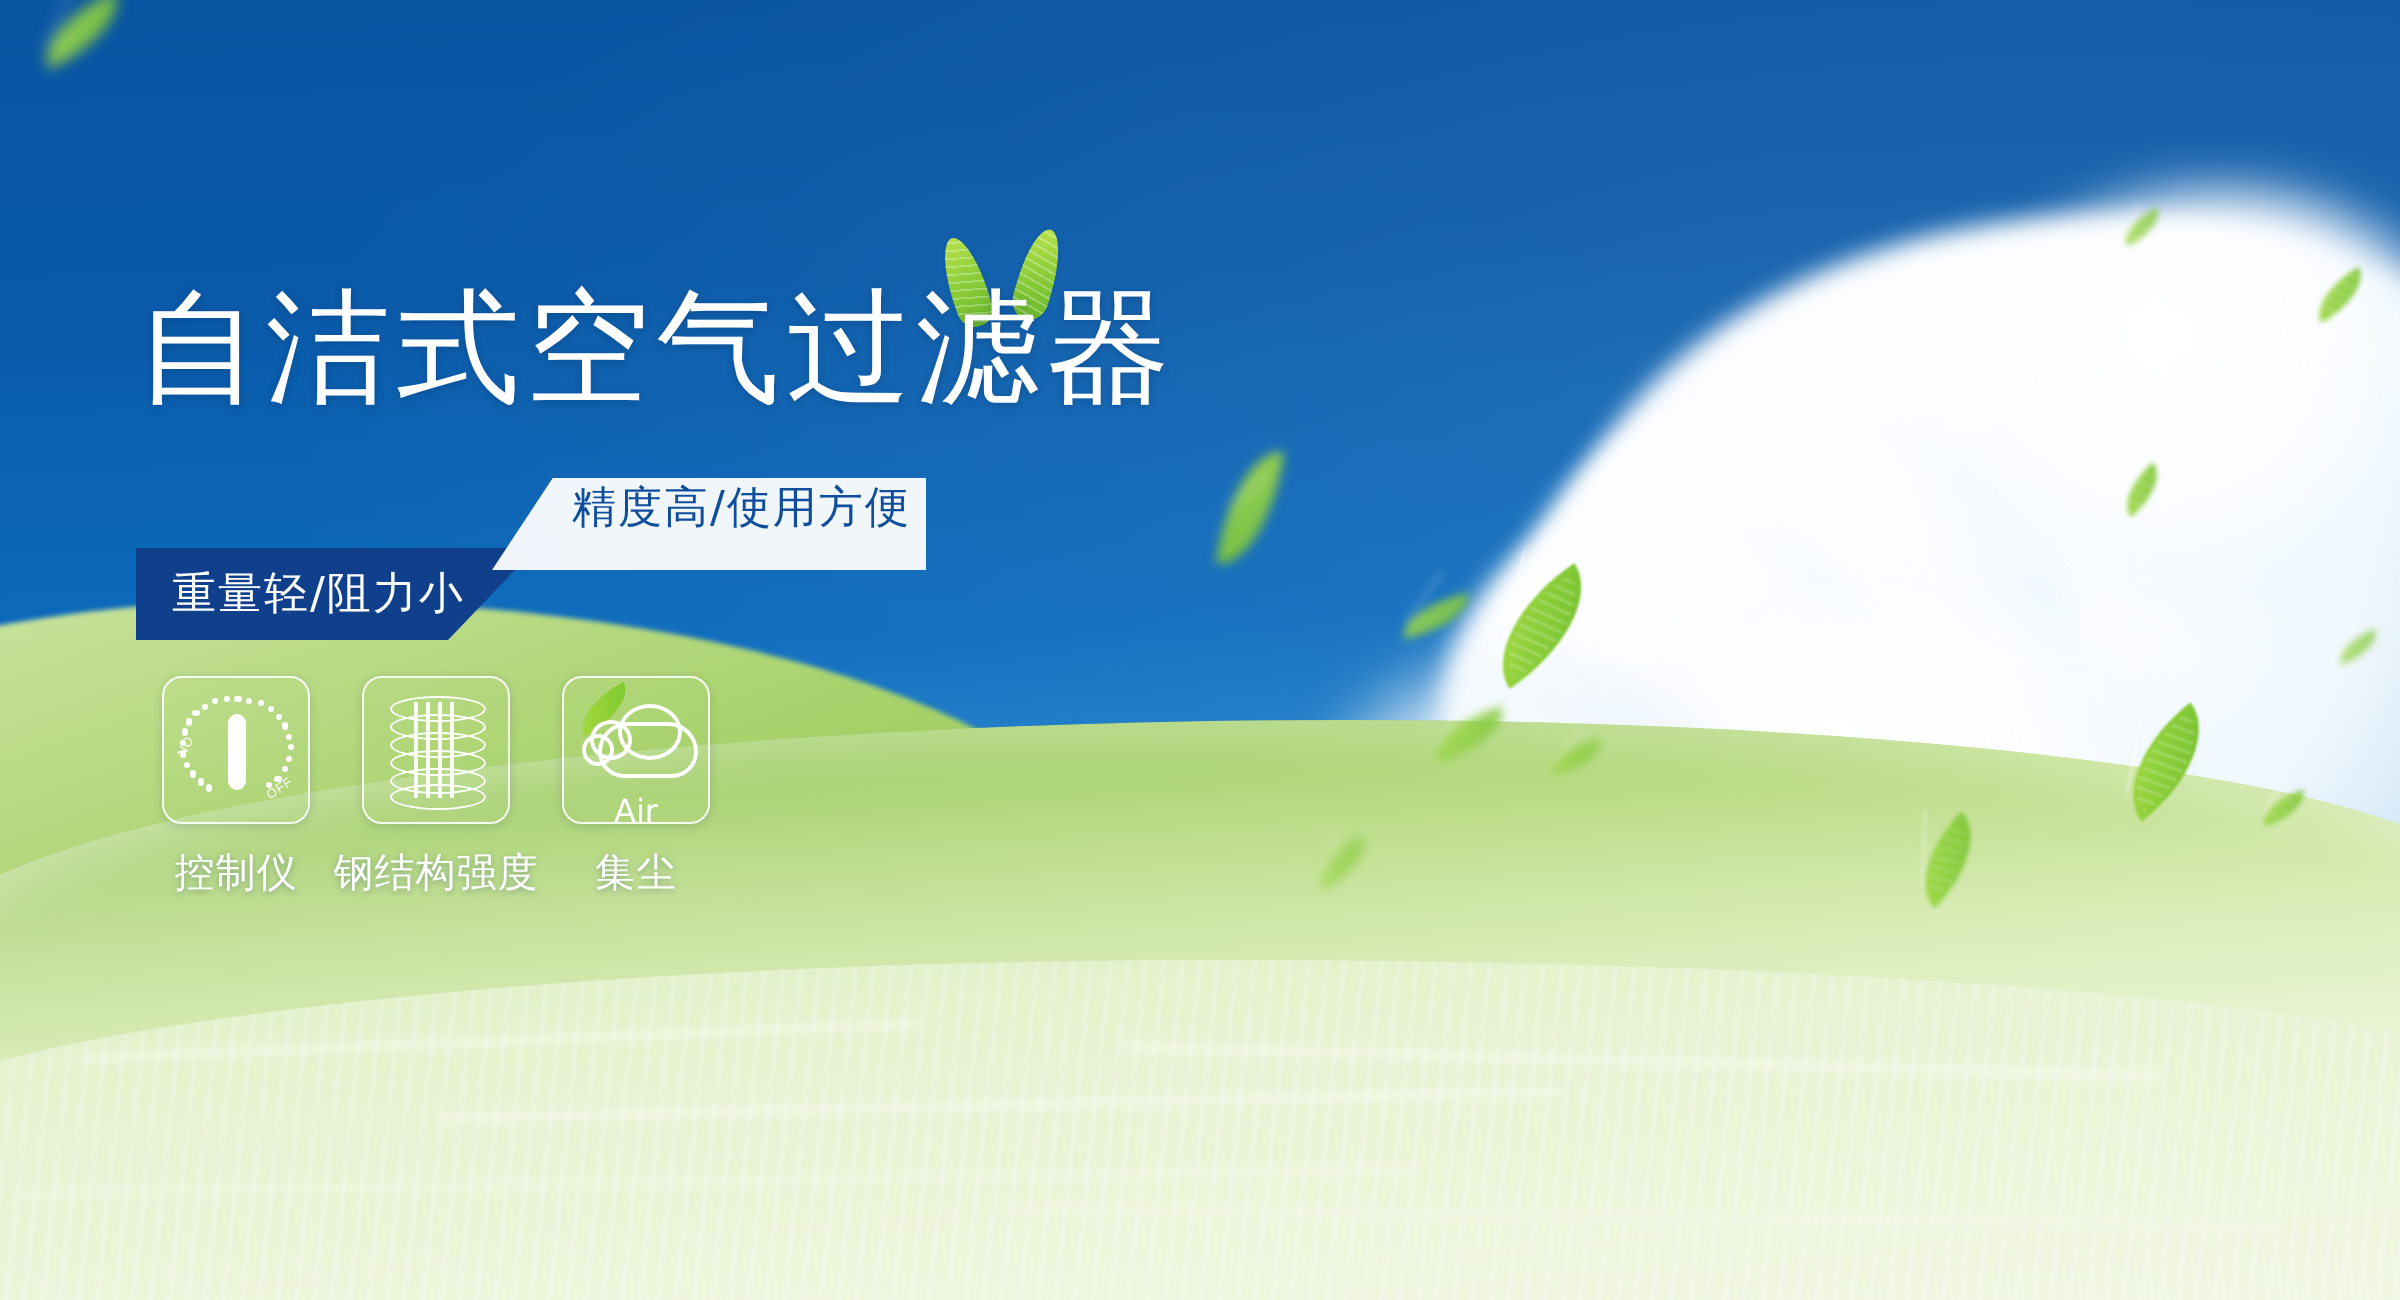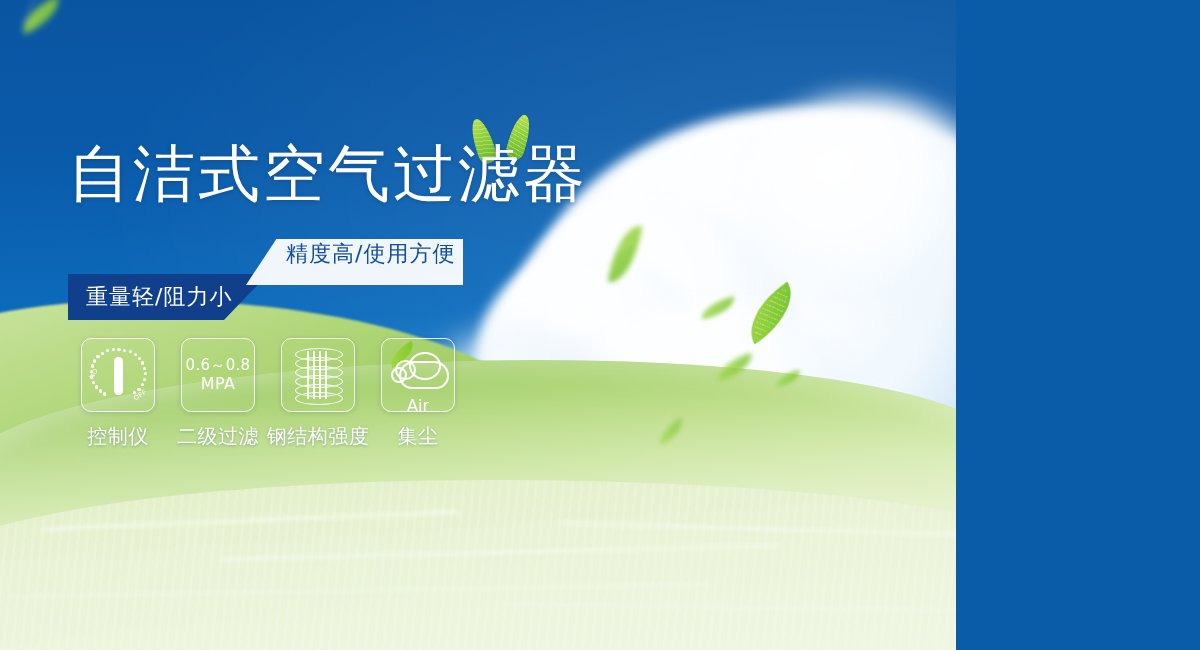--- a/index.html
+++ b/index.html
@@ -4,21 +4,21 @@
 <title>自洁式空气过滤器</title>
 <style>
   html,body{margin:0;padding:0;}
   body{
     width:1200px;height:650px;overflow:hidden;
     font-family:"Liberation Sans","DejaVu Sans",sans-serif;
     background:#0a5ba8;
   }
 
   .banner{
-    position:relative;width:956px;height:650px;overflow:hidden;
+    position:relative;width:1200px;height:650px;overflow:hidden;
     background:
       radial-gradient(130% 95% at 86% 34%, rgba(255,255,255,.10) 0%, rgba(255,255,255,0) 58%),
       linear-gradient(178deg, #0a55a2 0%, #0a5aa9 22%, #0d6cbd 48%, #2e8ed4 66%, #63b0e2 78%, #9fd0ee 88%, #cde6f6 96%);
   }
 
   
   .cloud{
     position:absolute;border-radius:50%;
     background:radial-gradient(circle at 38% 34%, #ffffff 0%, #fbfdff 42%, rgba(238,247,253,.82) 66%, rgba(215,235,248,0) 82%);
     filter:blur(6px);pointer-events:none;
@@ -362,29 +362,20 @@
           <span class="dot" style="left:9.6px;top:43.4px;"></span>
           <span class="dot" style="left:14.2px;top:46.4px;"></span>
           <span class="needle"></span>
           <span class="lbl lbl-no">NO</span>
           <span class="lbl lbl-off">OFF</span>
         </div>
       </div>
       <div class="cap">控制仪</div>
     </div>
 
-    <div class="feature">
-      <div class="box">
-        <div class="txt-ico">
-          <div>0.6～0.8</div>
-          <div class="l2">MPA</div>
-        </div>
-      </div>
-      <div class="cap">二级过滤</div>
-    </div>
 
     <div class="feature">
       <div class="box">
         <div class="coil">
           <span class="bar" style="left:12px;"></span>
           <span class="bar" style="left:18px;"></span>
           <span class="bar" style="left:24px;"></span>
           <span class="bar" style="left:30px;"></span>
           <span class="ring" style="top:0px;"></span>
           <span class="ring" style="top:9px;"></span>

